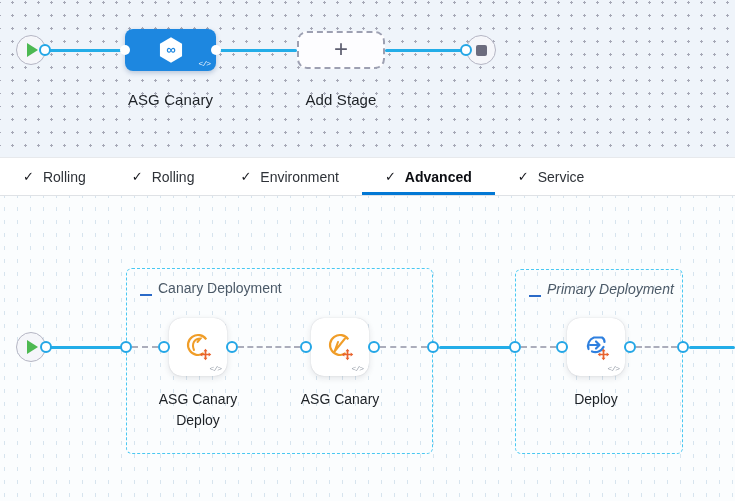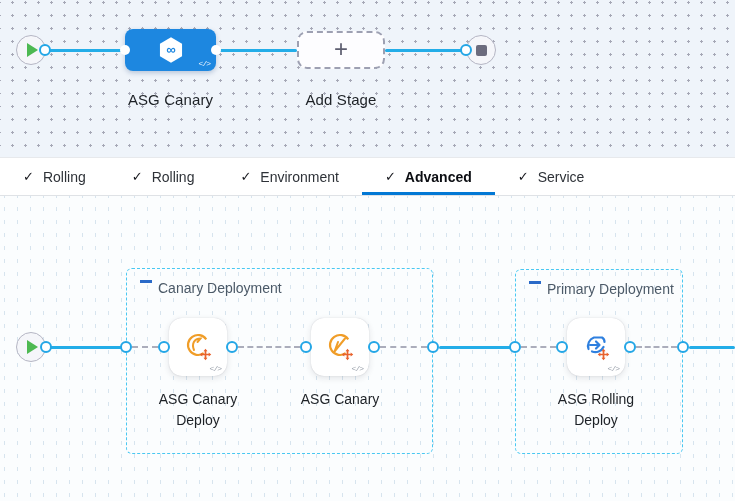--- a/index.html
+++ b/index.html
@@ -87,21 +87,21 @@
     font-size:14px; color:#2e3238; cursor:pointer; white-space:nowrap;
   }
   .tab .check { font-size:13px; font-weight:700; color:#16171d; }
   .tab.active { font-weight:700; color:#0b0d12; box-shadow:inset 0 -3px 0 #0278d5; }
 
   
   .group {
     position:absolute; border:1.6px dashed #49c8f2; border-radius:6px; z-index:2;
   }
   .group-header {
-    position:absolute; left:13px; top:11px; display:flex; align-items:flex-start; cursor:pointer;
+    position:absolute; left:13px; top:11px; display:flex; align-items:flex-end; cursor:pointer;
   }
   .group-dash { width:12px; height:2.5px; background:#2a6ac8; margin-right:6px; }
   .group-title { font-size:14px; color:#4c5a68; }
 
   .step-node {
     position:absolute; top:122px; width:58px; height:58px; background:#fff;
     border-radius:13px; z-index:4; cursor:pointer;
     box-shadow:0 2px 6px rgba(40,41,61,.12), 0 0 1px rgba(40,41,61,.25);
     display:flex; align-items:center; justify-content:center;
   }
@@ -182,21 +182,21 @@
       <div class="play-tri"></div>
     </div>
 
     <div class="group" style="left:126px; top:72px; width:307px; height:186px;">
       <div class="group-header">
         <div class="group-dash"></div>
         <span class="group-title">Canary Deployment</span>
       </div>
     </div>
 
-    <div class="group" style="left:515px; top:73px; width:168px; height:185px;">
+    <div class="group" style="left:515px; top:73px; width:168px; height:185px;font-style:italic;">
       <div class="group-header">
         <div class="group-dash"></div>
         <span class="group-title">Primary Deployment</span>
       </div>
     </div>
 
     <div class="ring" style="left:40px; top:145px;"></div>
     <div class="ring" style="left:120px; top:145px;"></div>
     <div class="ring" style="left:158px; top:145px;"></div>
     <div class="ring" style="left:226px; top:145px;"></div>
@@ -236,18 +236,17 @@
     <div class="step-node" style="left:567px;">
       <svg width="36" height="36" viewBox="0 0 36 36">
         <path d="M10.5 20 A 9 9 0 0 1 16 8.5 L24 8.5 A5 5 0 0 1 26.5 13" fill="none" stroke="#2f80df" stroke-width="2.2" stroke-linecap="round"></path>
         <path d="M25.5 18 A 9 9 0 0 1 14 22.5" fill="none" stroke="#2f80df" stroke-width="2.2" stroke-linecap="round"></path>
         <path d="M12 16 L21 16 M18 12.5 L21.5 16 L18 19.5" fill="none" stroke="#2f80df" stroke-width="2.2" stroke-linecap="round" stroke-linejoin="round"></path>
         <path transform="translate(25.5,25.5) scale(0.72)" d="M0 -8 L2.8 -4.4 L1.2 -4.4 L1.2 -1.2 L4.4 -1.2 L4.4 -2.8 L8 0 L4.4 2.8 L4.4 1.2 L1.2 1.2 L1.2 4.4 L2.8 4.4 L0 8 L-2.8 4.4 L-1.2 4.4 L-1.2 1.2 L-4.4 1.2 L-4.4 2.8 L-8 0 L-4.4 -2.8 L-4.4 -1.2 L-1.2 -1.2 L-1.2 -4.4 L-2.8 -4.4 Z" fill="#e8622d"></path>
       </svg>
       <span class="code-badge on-white">&lt;/&gt;</span>
     </div>
     <div class="step-label" style="left:536px;">
-      <div>ASG Rolling</div>
       <div>Deploy</div>
     </div>
 
   </div>
 </div>
 
 </body></html>

